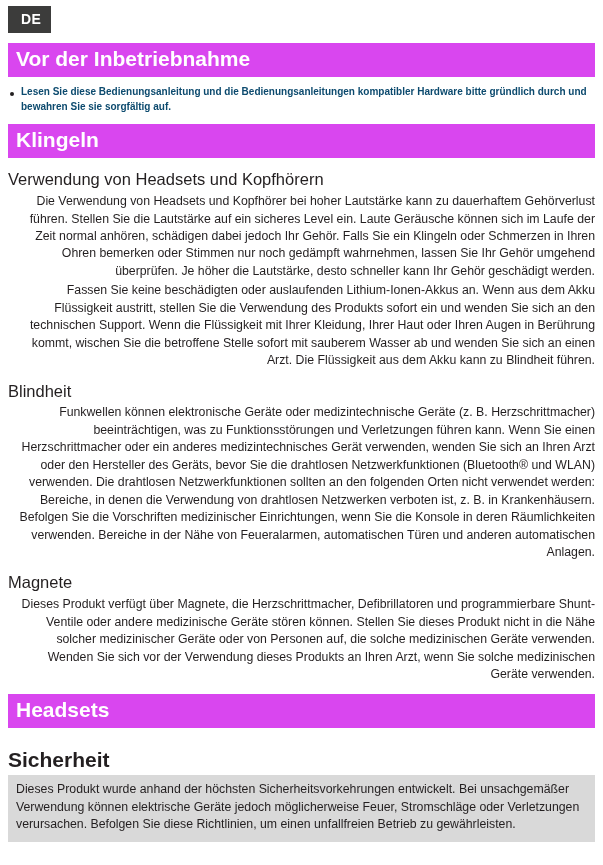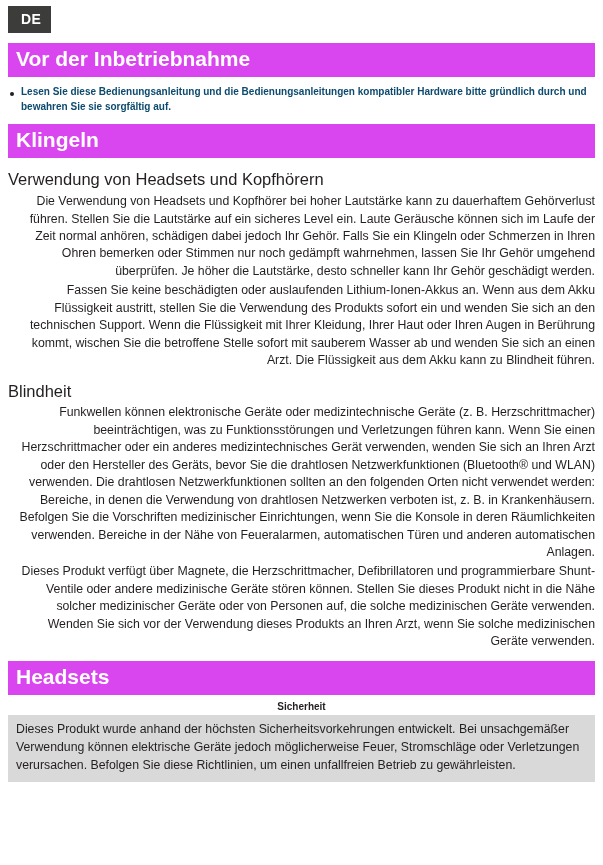--- a/index.html
+++ b/index.html
@@ -84,24 +84,23 @@
     padding: 6px 8px 8px 8px;
     margin-top: 2px;
   }
   .graybox p {
     font-size: 12.3px;
     line-height: 1.45;
     margin: 0;
     color: #231f20;
   }
   .sec-head-small {
-    font-size: 10px;
+    font-size: 21px;
     font-weight: bold;
-    margin: 6px 0 3px 0;
-    text-align: center;
+    margin: 20px 0 3px 0;
   }
 </style>
 </head>
 <body>
 
 <div class="page">
 
   <div class="lang-badge">DE</div>
 
   <div class="band">Vor der Inbetriebnahme</div>
@@ -113,20 +112,21 @@
   <div class="band">Klingeln</div>
 
   <h3 class="sub">Verwendung von Headsets und Kopfhörern</h3>
   <p class="body">Die Verwendung von Headsets und Kopfhörer bei hoher Lautstärke kann zu dauerhaftem Gehörverlust führen. Stellen Sie die Lautstärke auf ein sicheres Level ein. Laute Geräusche können sich im Laufe der Zeit normal anhören, schädigen dabei jedoch Ihr Gehör. Falls Sie ein Klingeln oder Schmerzen in Ihren Ohren bemerken oder Stimmen nur noch gedämpft wahrnehmen, lassen Sie Ihr Gehör umgehend überprüfen. Je höher die Lautstärke, desto schneller kann Ihr Gehör geschädigt werden.</p>
 
   <p class="body">Fassen Sie keine beschädigten oder auslaufenden Lithium-Ionen-Akkus an. Wenn aus dem Akku Flüssigkeit austritt, stellen Sie die Verwendung des Produkts sofort ein und wenden Sie sich an den technischen Support. Wenn die Flüssigkeit mit Ihrer Kleidung, Ihrer Haut oder Ihren Augen in Berührung kommt, wischen Sie die betroffene Stelle sofort mit sauberem Wasser ab und wenden Sie sich an einen Arzt. Die Flüssigkeit aus dem Akku kann zu Blindheit führen.</p>
 
   <h3 class="sub">Blindheit</h3>
   <p class="body">Funkwellen können elektronische Geräte oder medizintechnische Geräte (z. B. Herzschrittmacher) beeinträchtigen, was zu Funktionsstörungen und Verletzungen führen kann. Wenn Sie einen Herzschrittmacher oder ein anderes medizintechnisches Gerät verwenden, wenden Sie sich an Ihren Arzt oder den Hersteller des Geräts, bevor Sie die drahtlosen Netzwerkfunktionen (Bluetooth® und WLAN) verwenden. Die drahtlosen Netzwerkfunktionen sollten an den folgenden Orten nicht verwendet werden: Bereiche, in denen die Verwendung von drahtlosen Netzwerken verboten ist, z. B. in Krankenhäusern. Befolgen Sie die Vorschriften medizinischer Einrichtungen, wenn Sie die Konsole in deren Räumlichkeiten verwenden. Bereiche in der Nähe von Feueralarmen, automatischen Türen und anderen automatischen Anlagen.</p>
 
+  <h3 class="sub">Magnete</h3>
   <p class="body">Dieses Produkt verfügt über Magnete, die Herzschrittmacher, Defibrillatoren und programmierbare Shunt-Ventile oder andere medizinische Geräte stören können. Stellen Sie dieses Produkt nicht in die Nähe solcher medizinischer Geräte oder von Personen auf, die solche medizinischen Geräte verwenden. Wenden Sie sich vor der Verwendung dieses Produkts an Ihren Arzt, wenn Sie solche medizinischen Geräte verwenden.</p>
 
   <div class="band">Headsets</div>
 
   <div class="sec-head-small">Sicherheit</div>
 
   <div class="graybox">
     <p>Dieses Produkt wurde anhand der höchsten Sicherheitsvorkehrungen entwickelt. Bei unsachgemäßer Verwendung können elektrische Geräte jedoch möglicherweise Feuer, Stromschläge oder Verletzungen verursachen. Befolgen Sie diese Richtlinien, um einen unfallfreien Betrieb zu gewährleisten.</p>
   </div>
 

